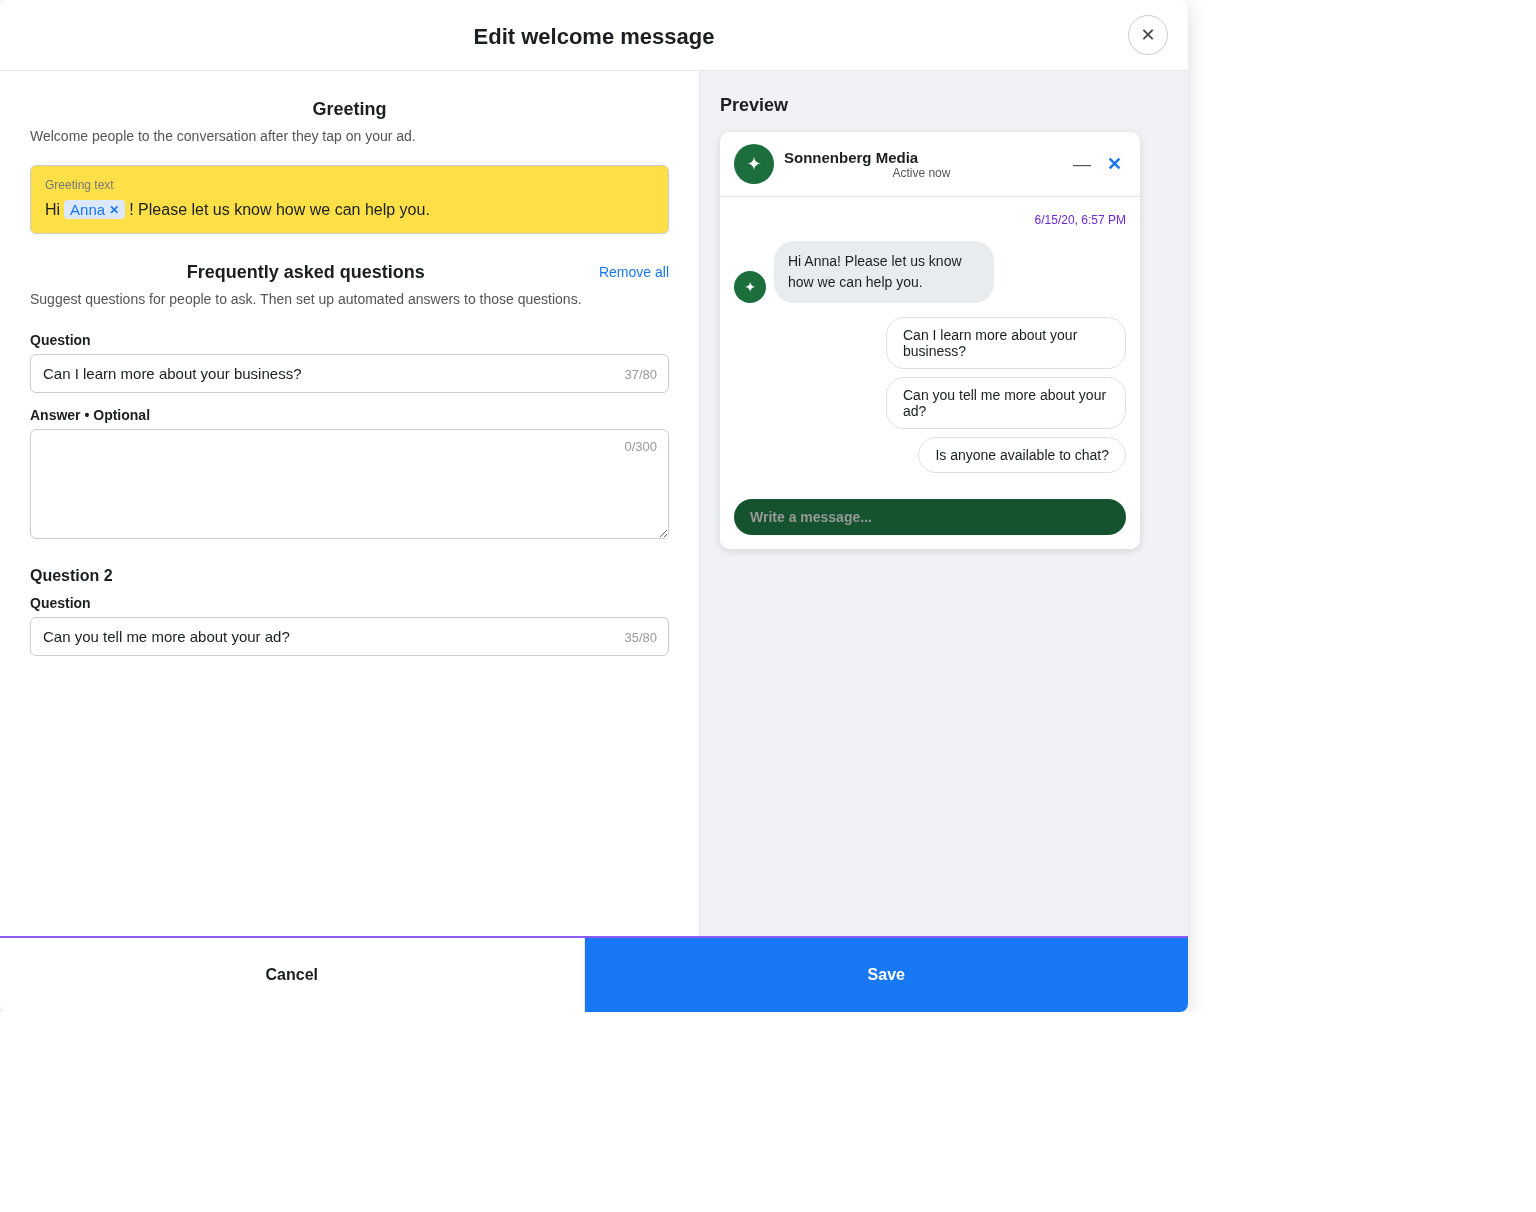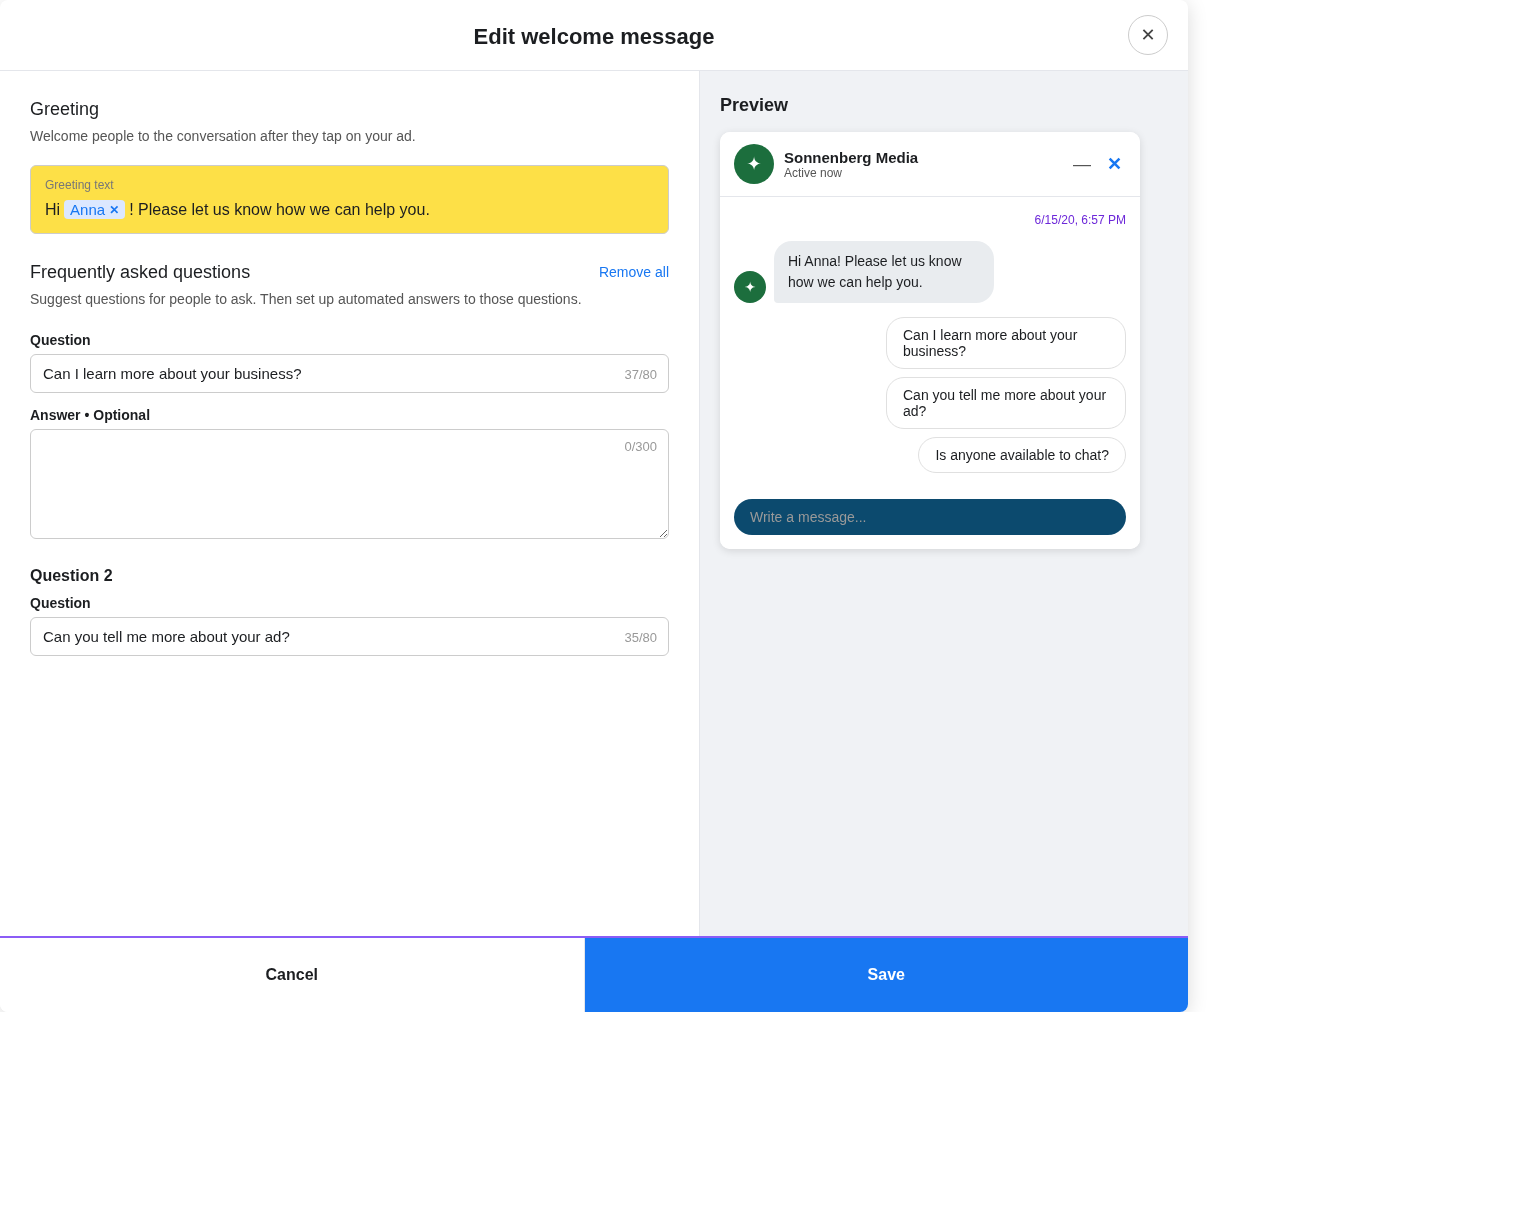--- a/index.html
+++ b/index.html
@@ -68,23 +68,24 @@
     .left-panel {
       width: 700px;
       flex-shrink: 0;
       padding: 28px 30px 20px;
       overflow-y: auto;
       border-right: 1px solid #e4e6eb;
     }
 
     .section-title {
       font-size: 18px;
-      font-weight: 400;
+      font-weight: 700;
       color: #1c1e21;
       margin-bottom: 6px;
+      text-align: center;
     }
     .section-desc {
       font-size: 14px;
       color: #555;
       margin-bottom: 18px;
       line-height: 1.5;
     }
 
     
     .greeting-box {
@@ -255,20 +256,21 @@
       flex: 1;
     }
     .chat-name {
       font-size: 15px;
       font-weight: 700;
       color: #1c1e21;
     }
     .chat-status {
       font-size: 12px;
       color: #555;
+      text-align: center;
     }
     .chat-header-actions {
       display: flex;
       gap: 8px;
       align-items: center;
     }
     .chat-action-btn {
       background: none;
       border: none;
       cursor: pointer;
@@ -316,20 +318,21 @@
       max-width: 220px;
       padding: 10px 14px;
       border-radius: 18px;
       font-size: 14px;
       line-height: 1.5;
     }
     .chat-bubble.bot-bubble {
       background: #e9ecef;
       color: #1c1e21;
       border-bottom-left-radius: 4px;
+      border-radius: 20px;
     }
 
     .suggested-questions {
       display: flex;
       flex-direction: column;
       gap: 8px;
       margin-top: 4px;
     }
     .suggested-q {
       background: #fff;
@@ -342,25 +345,26 @@
       text-align: left;
       align-self: flex-end;
       max-width: 240px;
     }
 
     .chat-input-area {
       padding: 10px 14px 14px;
       background: #fff;
     }
     .chat-input-box {
-      background: #0c4a6e;
+      background: #14532d;
       border-radius: 20px;
       padding: 10px 16px;
       font-size: 14px;
       color: #999;
+      font-weight: bold;
     }
 
     
     .modal-footer {
       display: flex;
       border-top: 2px solid #8b5cf6;
       flex-shrink: 0;
     }
     .footer-cancel {
       flex: 1;

